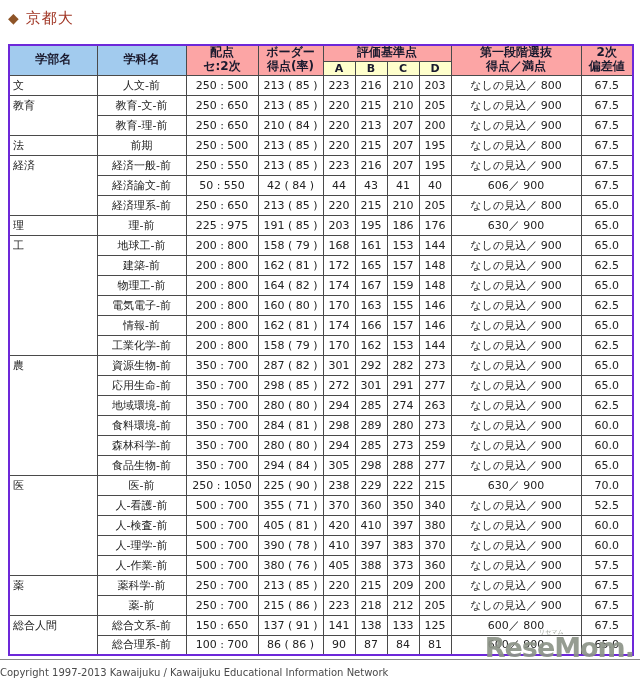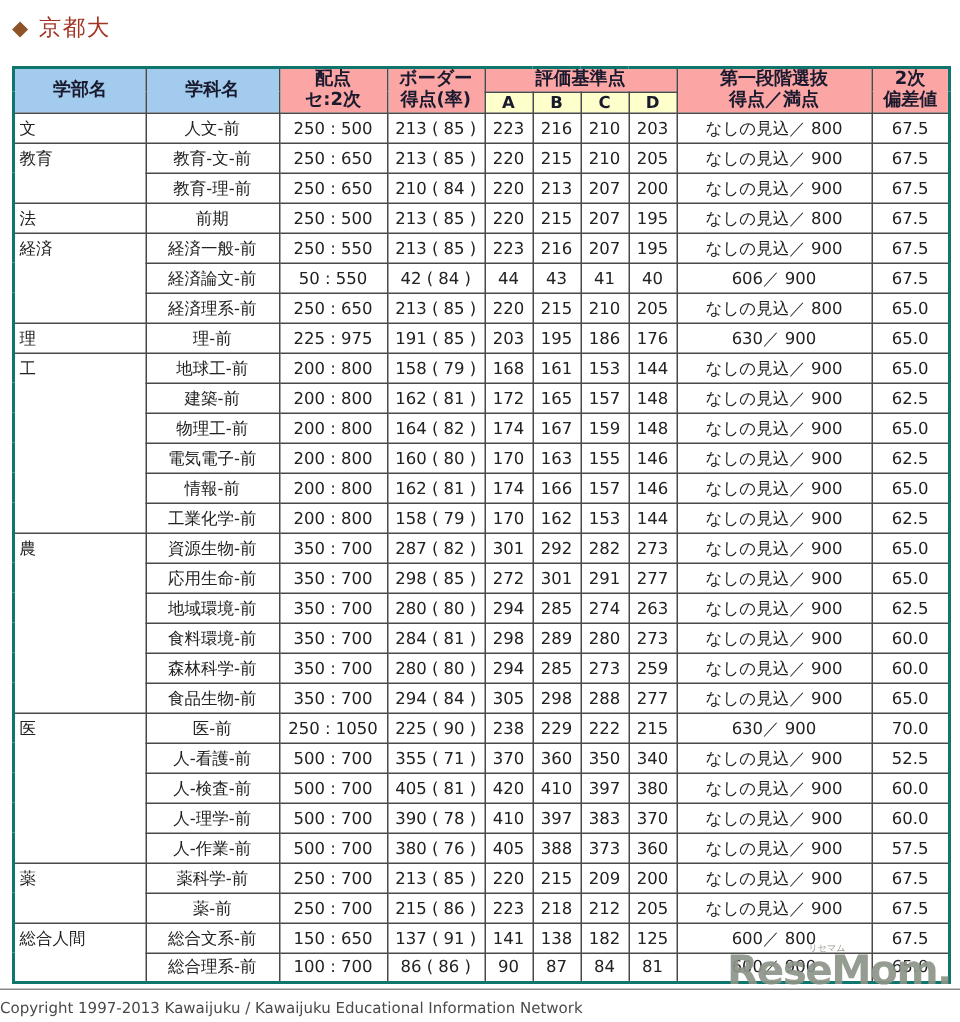--- a/index.html
+++ b/index.html
@@ -19,21 +19,21 @@
     color: #a03524;
     letter-spacing: 1px;
   }
   .title .diamond { color: #8e5427; margin-right: 6px; font-size: 14px; }
 
   table.scores {
     border-collapse: collapse;
     table-layout: fixed;
     width: 624px;
     margin: 16px 0 0 8px;
-    border: 2px solid #0f766e;
+    border: 2px solid #6d28d9;
   }
   table.scores th, table.scores td {
     border: 1px solid #4a4a4a;
     font-size: 11px;
     padding: 0 3px;
     text-align: center;
     overflow: hidden;
     white-space: nowrap;
   }
   thead th { font-weight: bold; color: #1a1a2e; }
@@ -436,21 +436,21 @@
         <td>なしの見込／ 900</td>
         <td>67.5</td>
       </tr>
       <tr>
         <td class="faculty" rowspan="2">総合人間</td>
         <td class="left">総合文系-前</td>
         <td>150 : 650</td>
         <td>137 ( 91 )</td>
         <td>141</td>
         <td>138</td>
-        <td>182</td>
+        <td>133</td>
         <td>125</td>
         <td>600／ 800</td>
         <td>67.5</td>
       </tr>
       <tr>
         <td class="left">総合理系-前</td>
         <td>100 : 700</td>
         <td>86 ( 86 )</td>
         <td>90</td>
         <td>87</td>

